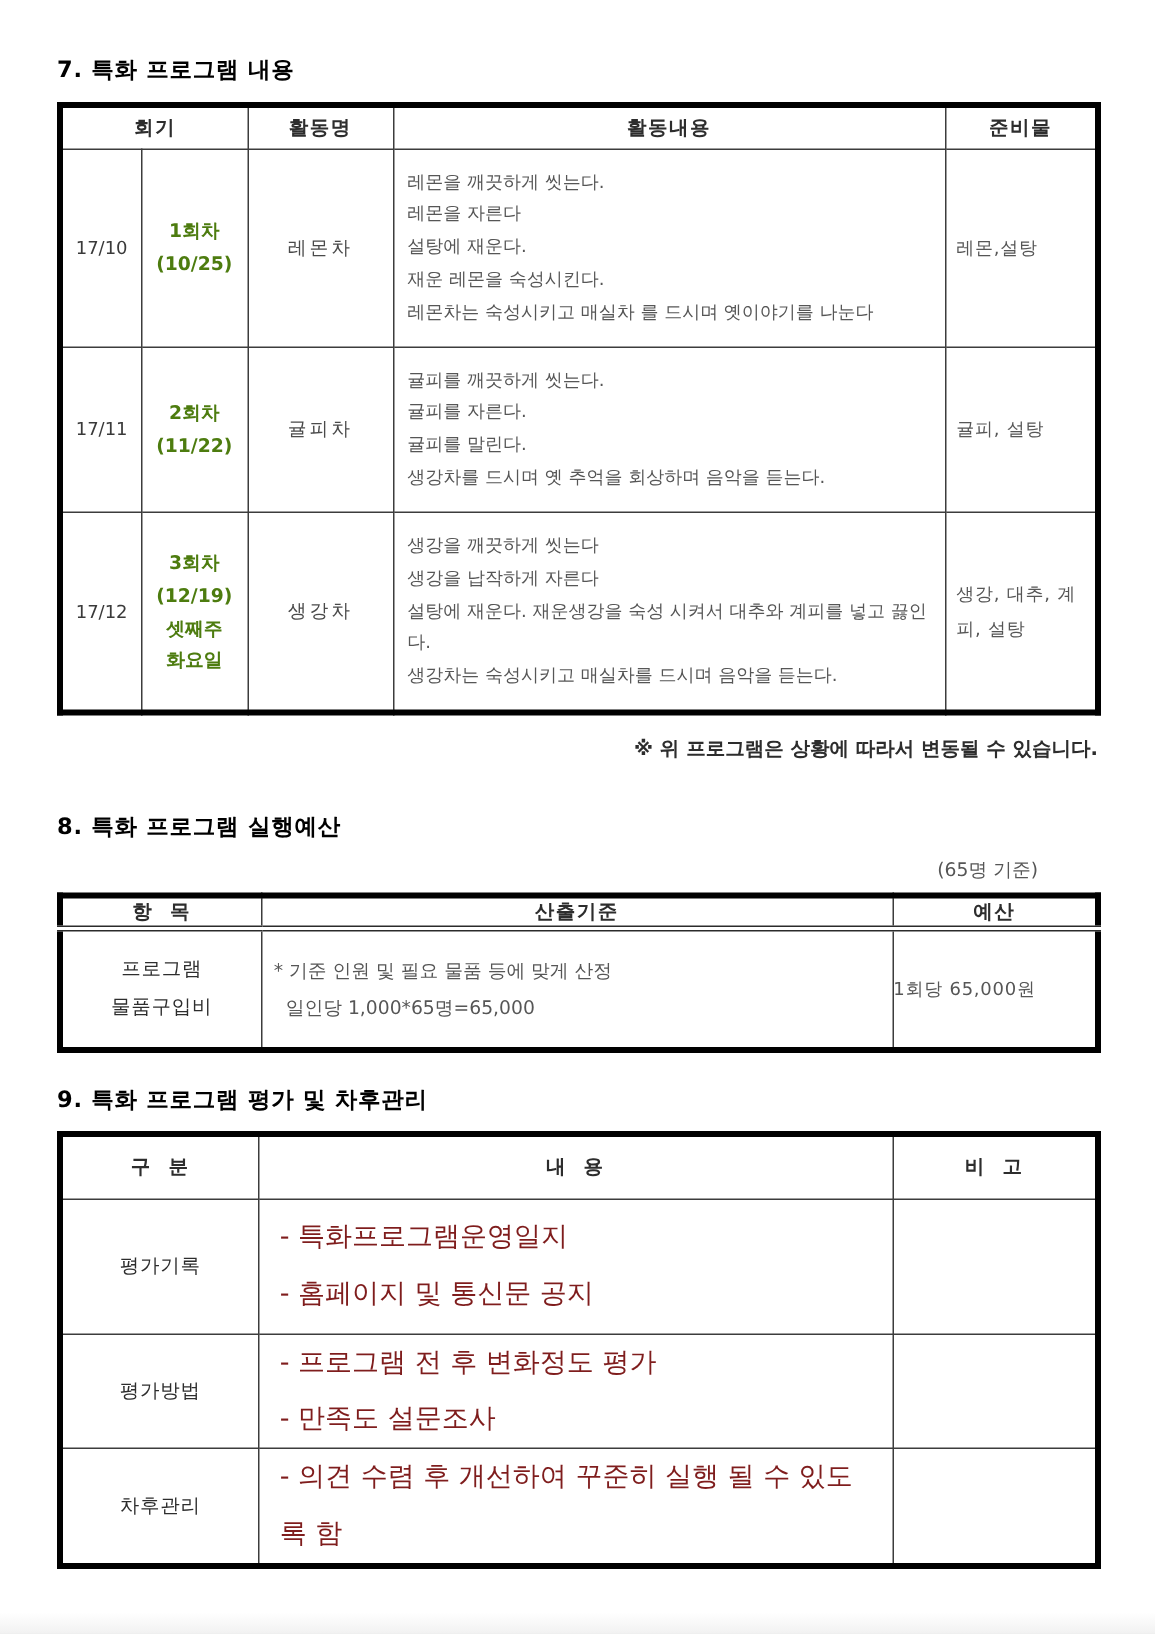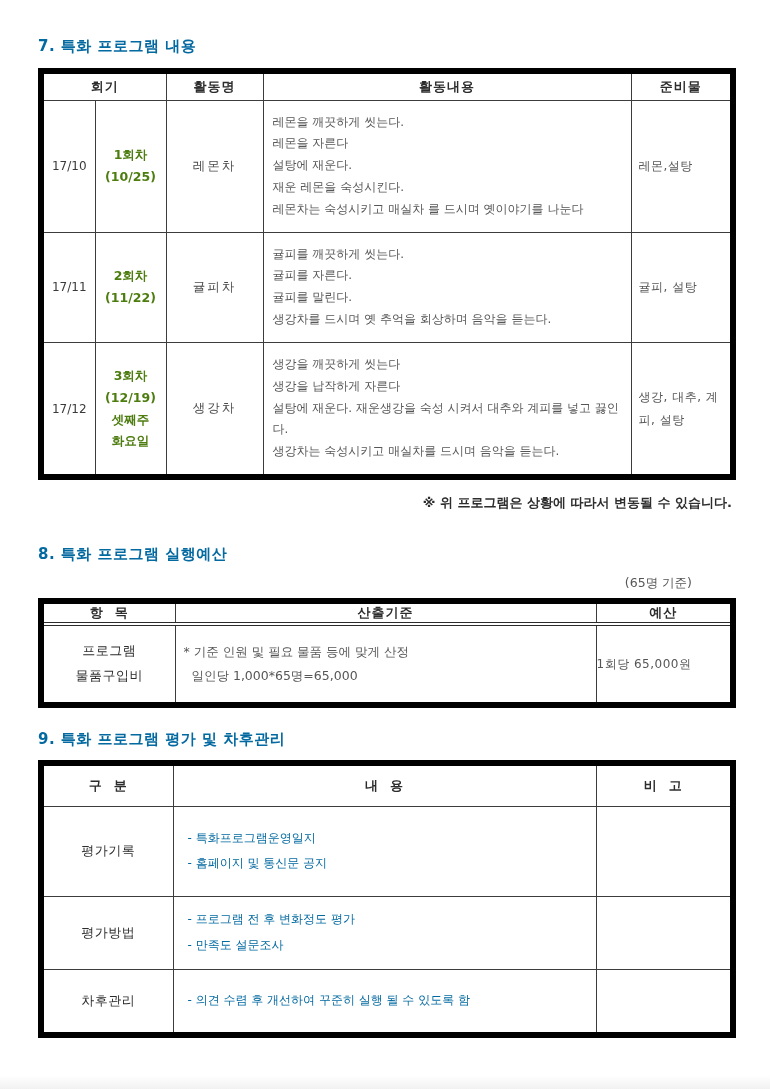--- a/index.html
+++ b/index.html
@@ -11,34 +11,34 @@
     font-family:"DejaVu Sans","Liberation Sans",sans-serif;
     color:#333;
     overflow:hidden;
     box-sizing:border-box;
   }
   .inner { padding:37px 38px 0 38px; box-sizing:border-box; }
 
   .sec-title {
     margin:0;
     font-size:15px; line-height:18px;
-    font-weight:bold; color:#0369a1;
+    font-weight:bold; color:#000000;
     letter-spacing:0.5px;
     white-space:pre-wrap;
   }
   .sec-title.s8 { margin-top:34px; }
   .sec-title.s9 { margin-top:22px; }
 
   table {
     border-collapse:collapse;
     table-layout:fixed;
     width:692px;
     background:#fff;
   }
-  table { border:6px solid #000000; }
+  table { border:4px solid #000000; }
   th, td {
     border:1px solid #3c3c3c;
     white-space:pre-wrap;
     overflow:hidden;
     vertical-align:middle;
     padding:0;
     box-sizing:border-box;
   }
   th {
     font-weight:bold;
@@ -84,21 +84,21 @@
   .t2 td.basis  { text-align:left; padding:0 8px; font-size:12.5px; color:#565656; line-height:1.95; }
   .t2 td.budget { text-align:left; font-size:12px; color:#565656; letter-spacing:0.5px; }
 
   
   .t3 { margin-top:12px; }
   .t3 thead tr { height:43px; }
   .t3 .row0 { height:90px; }
   .t3 .row1 { height:73px; }
   .t3 .row2 { height:66px;border-radius:22px; }
   .t3 td.category { text-align:center; font-size:13px; color:#2d2d2d; letter-spacing:0.5px; }
-  .t3 td.content3 { text-align:left; padding:0 14px; font-size:12px; color:#0369a1; line-height:2.1; }
+  .t3 td.content3 { text-align:left; padding:0 14px; font-size:18px; color:#7f1d1d; line-height:2.1; }
 
   
   .scan-edge {
     position:absolute; left:0; bottom:0; width:100%; height:14px;
     background:linear-gradient(to bottom, rgba(255,255,255,0), rgba(120,120,120,0.10));
   }
 </style>
 </head>
 <body>
 

